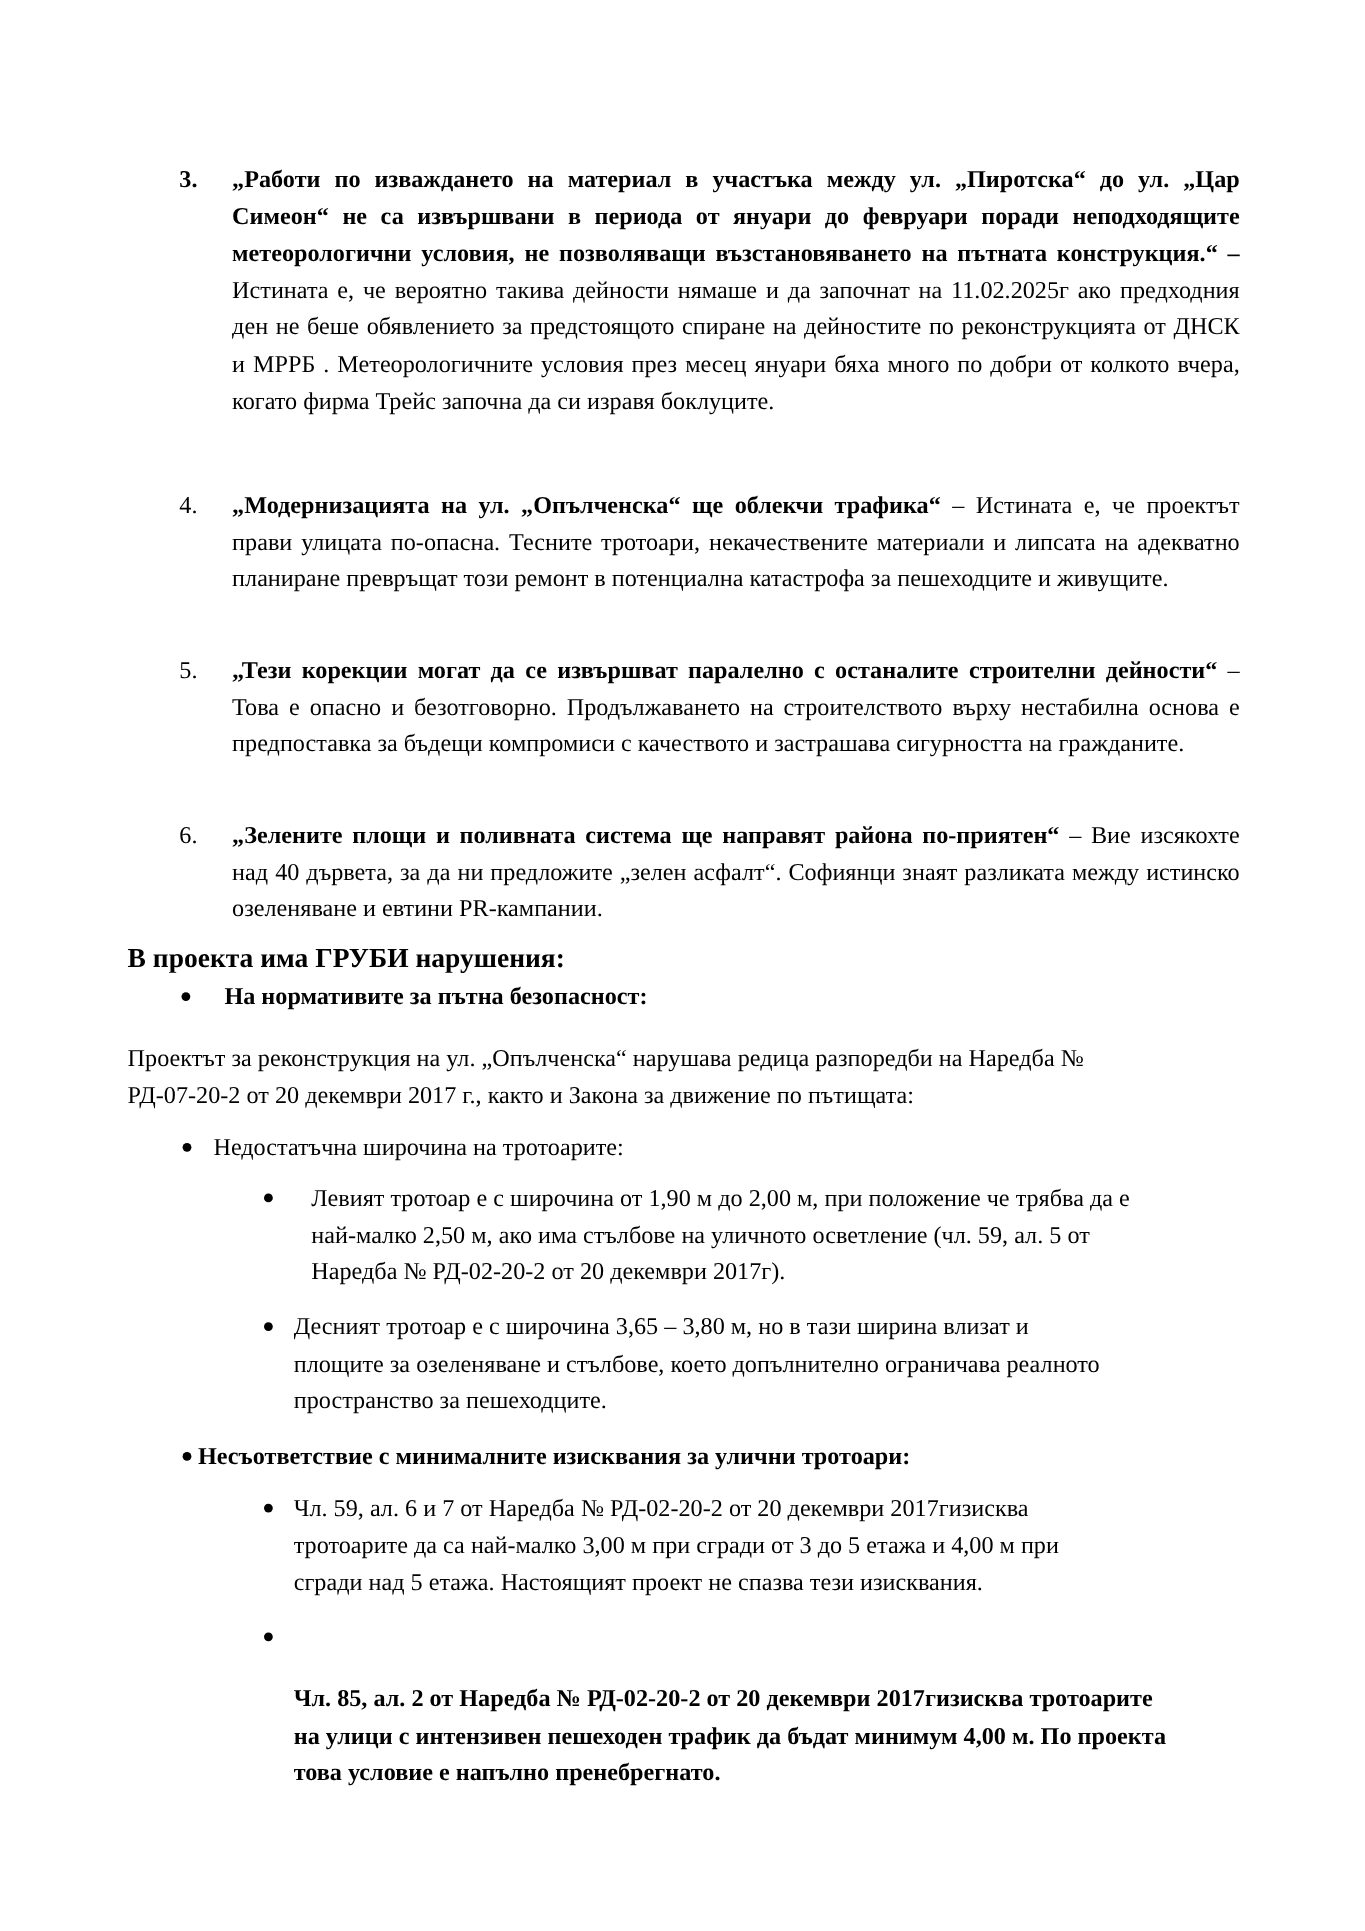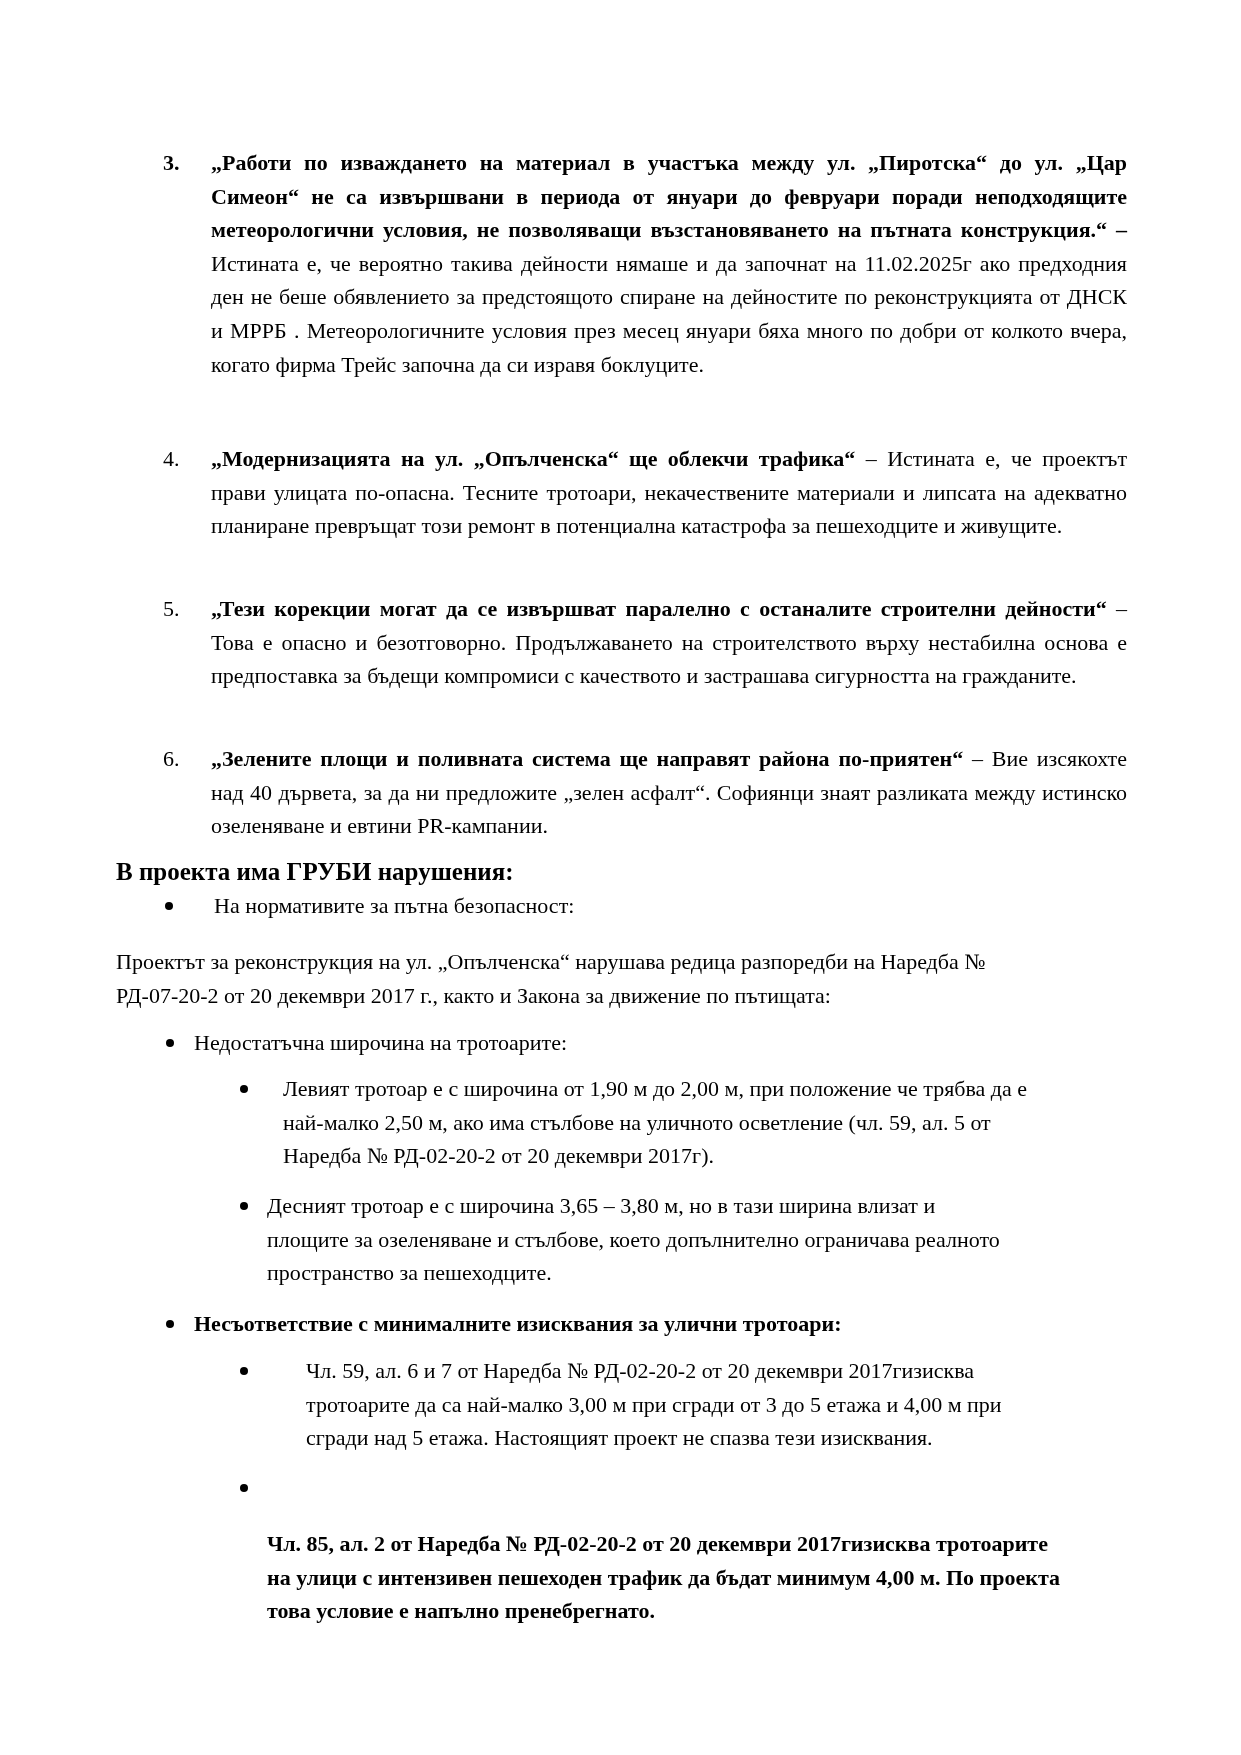--- a/index.html
+++ b/index.html
@@ -39,21 +39,21 @@
   </div>
 
   <div class="num-item" style="top:742px;">
     <span class="num">6.</span>
     <span class="body"><b>„Зелените площи и поливната система ще направят района по-приятен“</b><span> – Вие изсякохте над 40 дървета, за да ни предложите „зелен асфалт“. Софиянци знаят разликата между истинско озеленяване и евтини PR-кампании.</span></span>
   </div>
 
   <div class="heading">В проекта има ГРУБИ нарушения:</div>
 
   <div class="bullet-dot" style="left:165px; top:902px;"></div>
-  <div class="bullet-row" style="left:214px; top:889px; font-weight:normal;">На нормативите за пътна безопасност:</div>
+  <div class="bullet-row" style="left:204px; top:889px; font-weight:bold;">На нормативите за пътна безопасност:</div>
 
   <div class="para" style="top:945px;">
     <div>Проектът за реконструкция на ул. „Опълченска“ нарушава редица разпоредби на Наредба №</div>
     <div>РД-07-20-2 от 20 декември 2017 г., както и Закона за движение по пътищата:</div>
   </div>
 
   <div class="bullet-dot" style="left:166px; top:1039px;"></div>
   <div class="bullet-row" style="left:194px; top:1026px; font-weight:normal;">Недостатъчна широчина на тротоарите:</div>
 
   <div class="bullet-dot" style="left:240px; top:1085px;"></div>
@@ -64,24 +64,24 @@
   </div>
 
   <div class="bullet-dot" style="left:240px; top:1202px;"></div>
   <div class="bullet-row" style="left:267px; top:1189px;">
     <div>Десният тротоар е с широчина 3,65 – 3,80 м, но в тази ширина влизат и</div>
     <div>площите за озеленяване и стълбове, което допълнително ограничава реалното</div>
     <div>пространство за пешеходците.</div>
   </div>
 
   <div class="bullet-dot" style="left:166px; top:1320px;"></div>
-  <div class="bullet-row" style="left:194px; top:1307px; font-weight:bold;">Несъответствие с минималните изисквания за улични тротоари:</div>
+  <div class="bullet-row" style="left:180px; top:1307px; font-weight:bold;">Несъответствие с минималните изисквания за улични тротоари:</div>
 
   <div class="bullet-dot" style="left:240px; top:1367px;"></div>
-  <div class="bullet-row" style="left:267px; top:1354px;margin-left:39px;">
+  <div class="bullet-row" style="left:267px; top:1354px;">
     <div>Чл. 59, ал. 6 и 7 от Наредба № РД-02-20-2 от 20 декември 2017гизисква</div>
     <div>тротоарите да са най-малко 3,00 м при сгради от 3 до 5 етажа и 4,00 м при</div>
     <div>сгради над 5 етажа. Настоящият проект не спазва тези изисквания.</div>
   </div>
 
   <div class="bullet-dot" style="left:240px; top:1484px;"></div>
   <div class="bullet-row" style="left:267px; top:1527px;font-weight:bold;">
     <div>Чл. 85, ал. 2 от Наредба № РД-02-20-2 от 20 декември 2017гизисква тротоарите</div>
     <div>на улици с интензивен пешеходен трафик да бъдат минимум 4,00 м. По проекта</div>
     <div>това условие е напълно пренебрегнато.</div>

